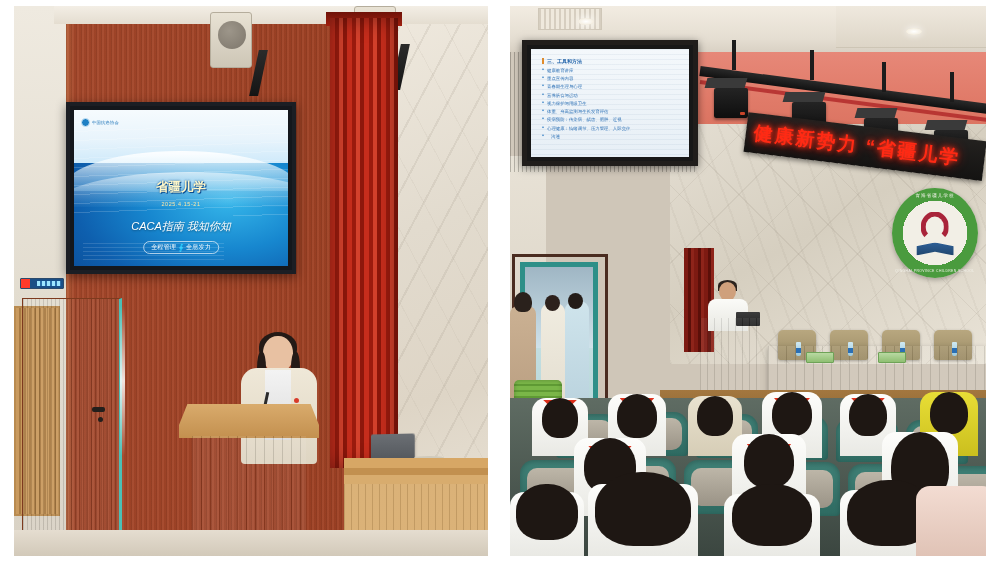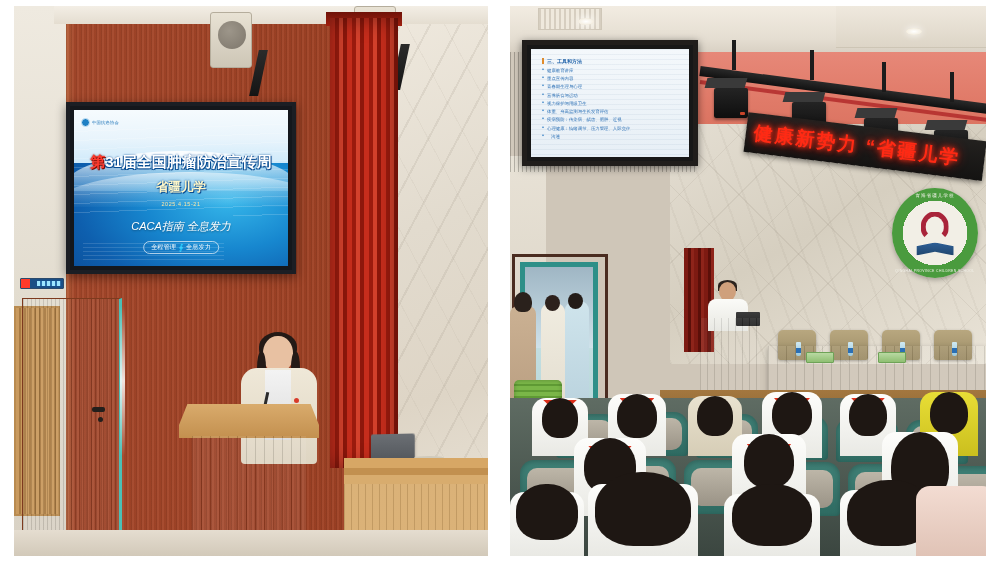--- a/index.html
+++ b/index.html
@@ -623,25 +623,24 @@
         <div class="slide-top-white"></div>
         <div class="slide-ripples"></div>
         <div class="slide-wave"></div>
         <div class="slide-wave2"></div>
 
         <div class="slide-logo">
           <span class="mark"></span>
           <span class="lt">中国抗癌协会</span>
         </div>
 
-        <div class="slide-t1"><span class="red">第</span><span class="num">31</span><span>届全国肿瘤防治宣传周</span></div>
 
         <div class="slide-t2">省疆儿学</div>
         <div class="slide-date">2025.4.15-21</div>
-        <div class="slide-t3">CACA指南  全息发力</div>
+        <div class="slide-t3">CACA指南  我知你知</div>
         <div class="slide-t4">
           <span>全程管理</span>
           <span class="sw">∮</span>
           <span>全息发力</span>
         </div>
         <div class="slide-bottom-txt"></div>
       </div>
     </div>
 
     <div class="exit-sign">

